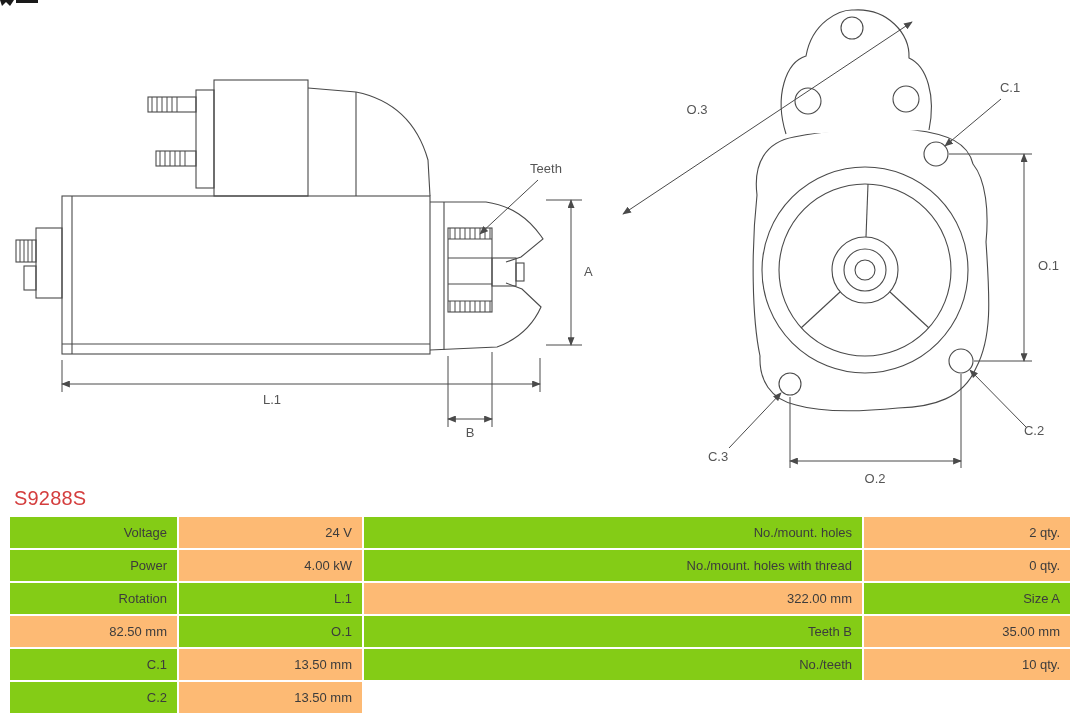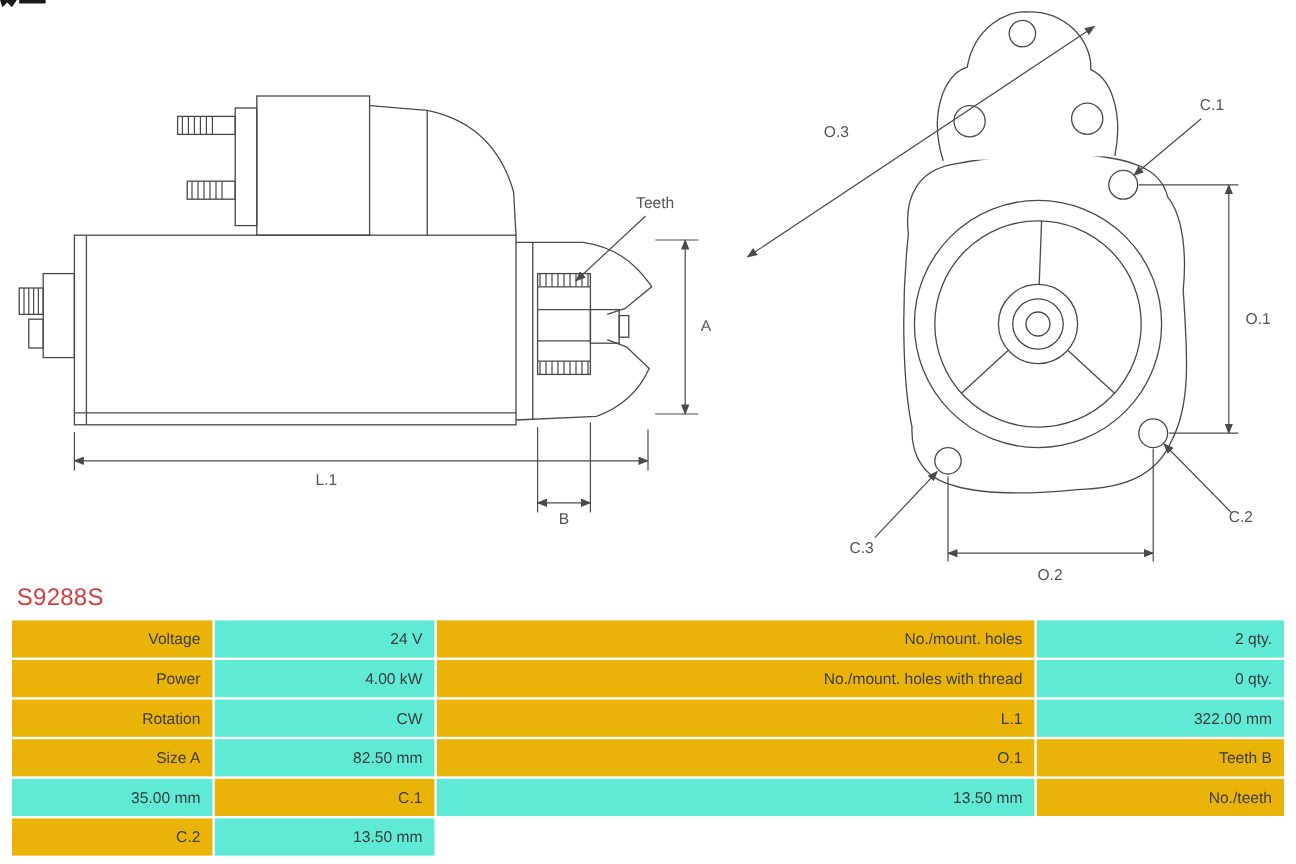--- a/index.html
+++ b/index.html
@@ -20,22 +20,22 @@
     display:grid;
     grid-template-columns:167px 183px 498px 206px;
     grid-auto-rows:31px;
     gap:2px;
     font-size:13px;color:#3c3c3c;
   }
   .cell{
     display:flex;align-items:center;justify-content:flex-end;
     padding-right:10px;box-sizing:border-box;white-space:nowrap;
   }
-  .lbl{background:#eab308;}
-  .val{background:#5eead4;}
+  .lbl{background:#84cc16;}
+  .val{background:#fdba74;}
 </style>
 </head>
 <body>
 
 <svg id="drawing" width="1080" height="515" viewBox="0 0 1080 515">
   <defs>
     <marker id="arr" viewBox="0 0 10 8" refX="9" refY="4" markerWidth="9" markerHeight="7" orient="auto-start-reverse">
       <path d="M0,0 L10,4 L0,8 Z" fill="#4a4a4a"></path>
     </marker>
   </defs>
@@ -186,29 +186,29 @@
   <div class="cell val">24 V</div>
   <div class="cell lbl">No./mount. holes</div>
   <div class="cell val">2 qty.</div>
 
   <div class="cell lbl">Power</div>
   <div class="cell val">4.00 kW</div>
   <div class="cell lbl">No./mount. holes with thread</div>
   <div class="cell val">0 qty.</div>
 
   <div class="cell lbl">Rotation</div>
-  <div class="cell val">CW</div>
   <div class="cell lbl">L.1</div>
   <div class="cell val">322.00 mm</div>
 
   <div class="cell lbl">Size A</div>
   <div class="cell val">82.50 mm</div>
   <div class="cell lbl">O.1</div>
 
   <div class="cell lbl">Teeth B</div>
   <div class="cell val">35.00 mm</div>
   <div class="cell lbl">C.1</div>
   <div class="cell val">13.50 mm</div>
 
   <div class="cell lbl">No./teeth</div>
+  <div class="cell val">10 qty.</div>
   <div class="cell lbl">C.2</div>
   <div class="cell val">13.50 mm</div>
 </div>
 
 </body></html>

